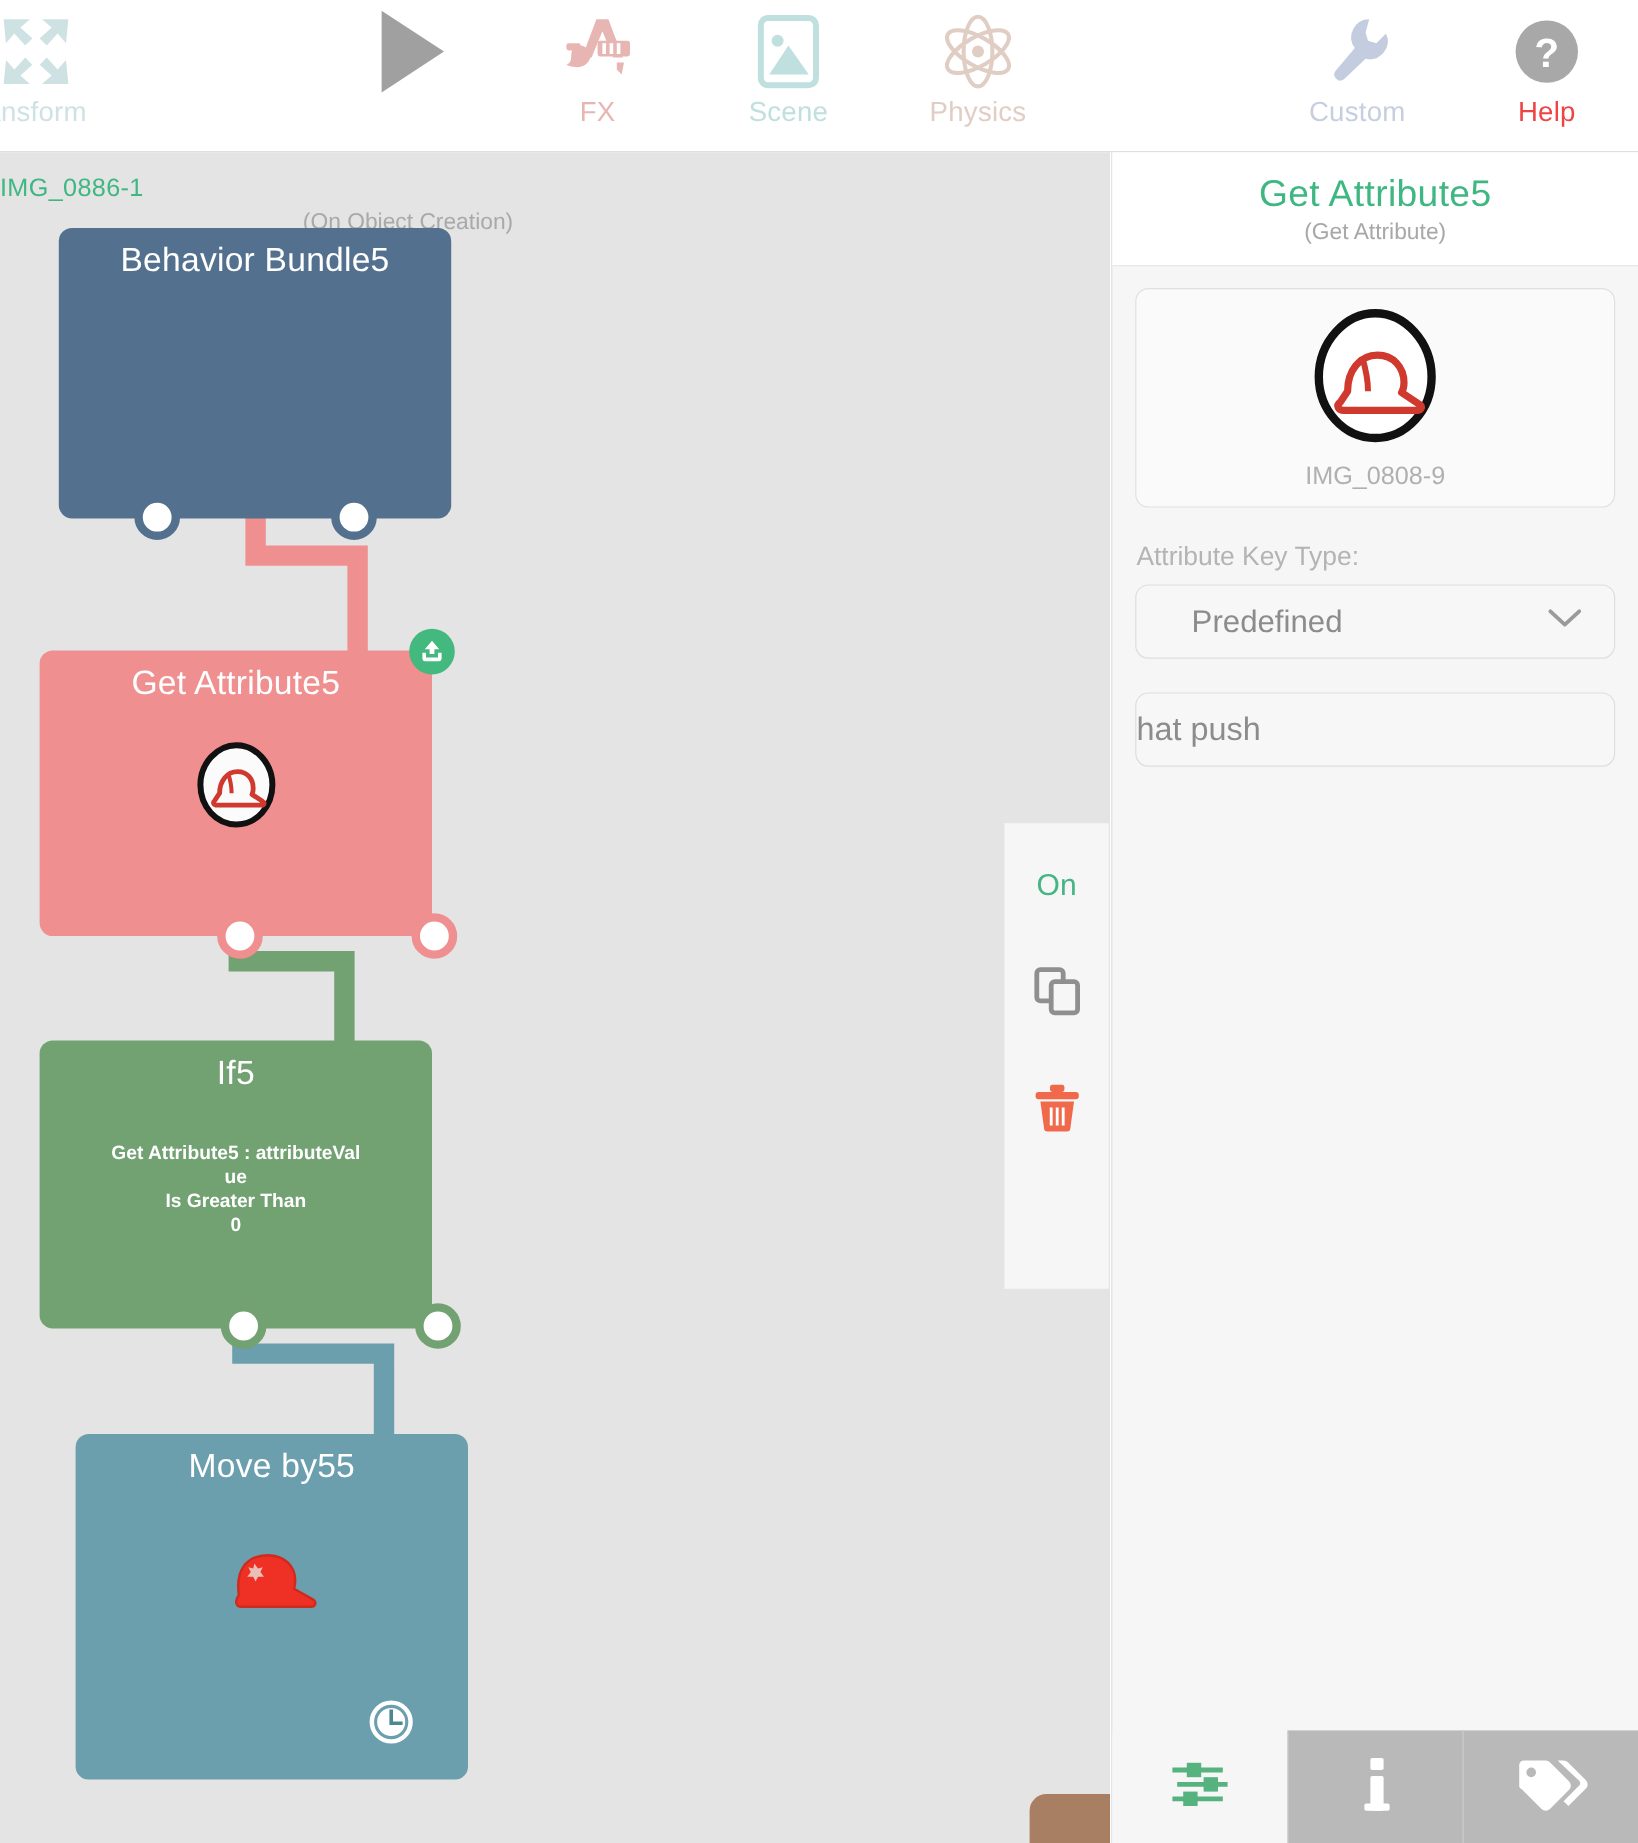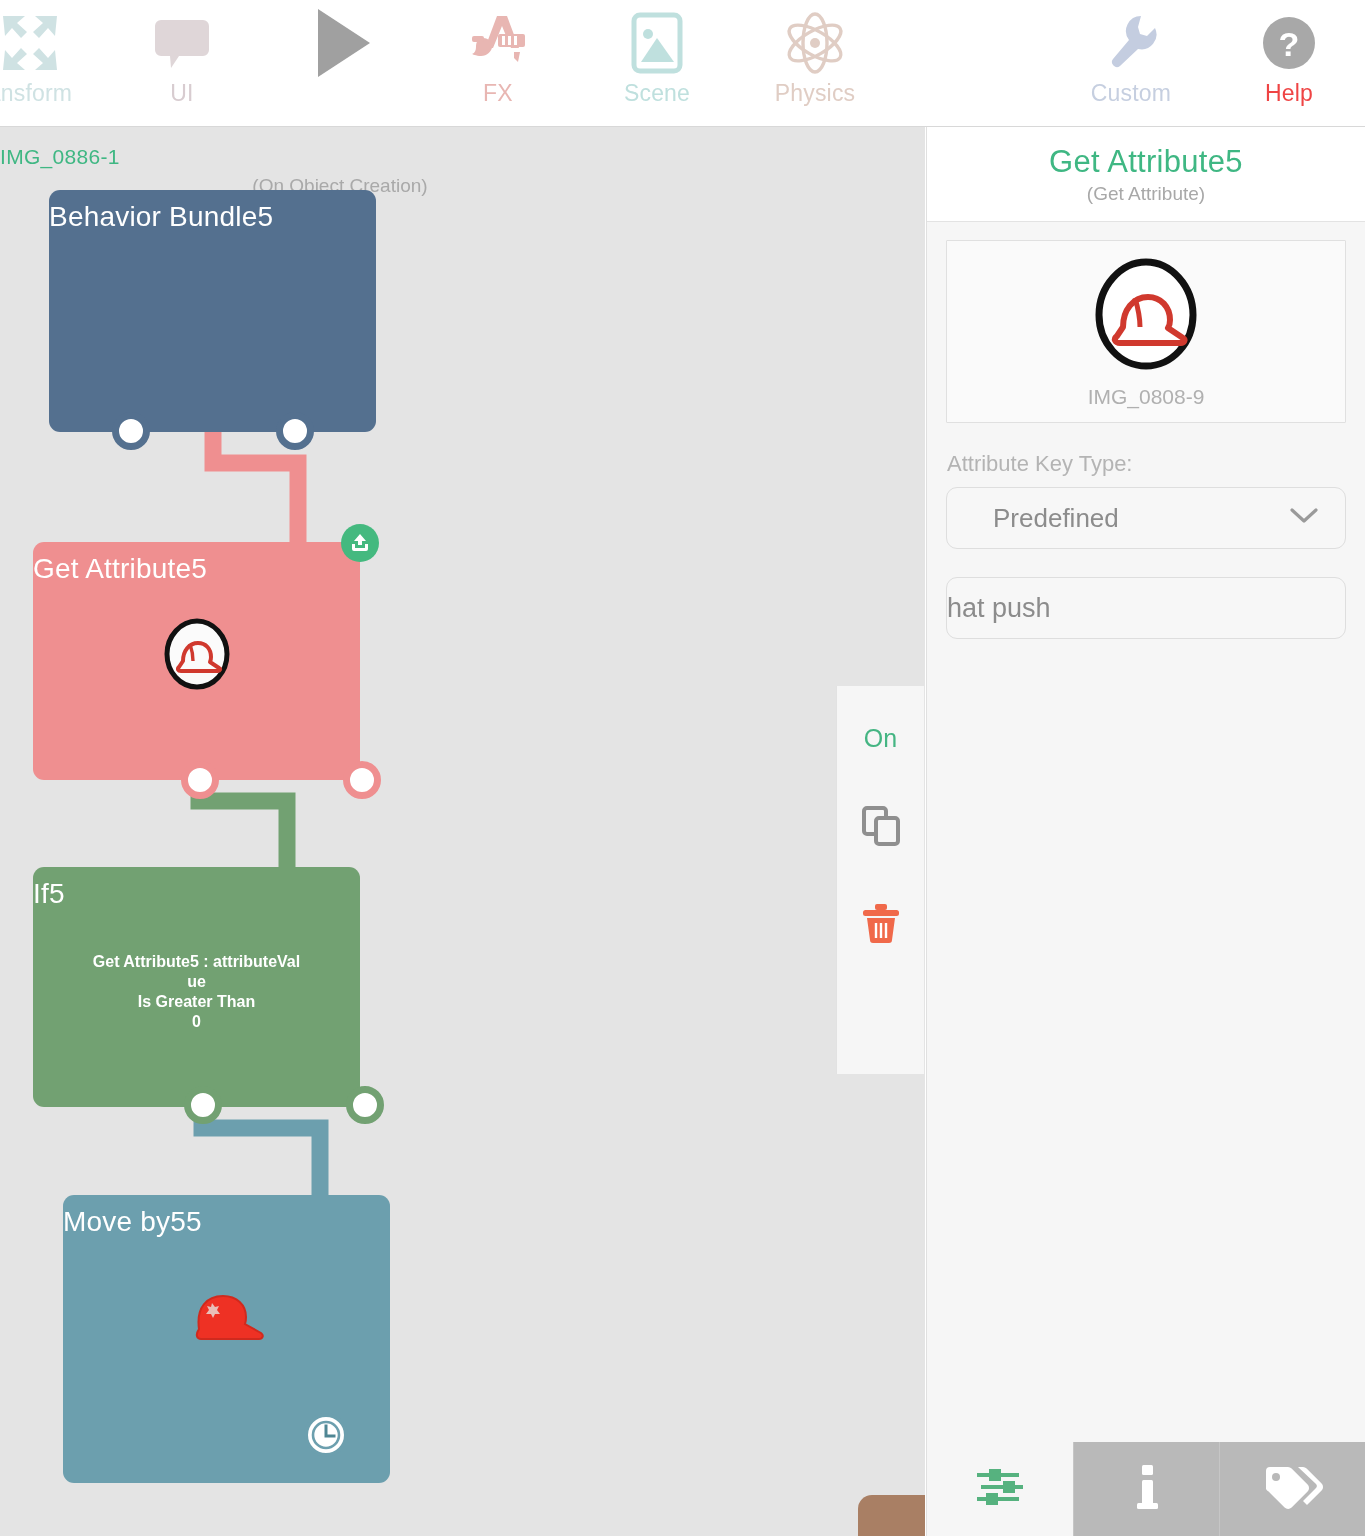--- a/index.html
+++ b/index.html
@@ -49,21 +49,21 @@
     text-align: center; color: #a9a9a9; font-size: 19px;
   }
 
   .node {
     position: absolute;
     border-radius: 11px;
     color: #ffffff;
   }
   .node-title {
     position: absolute; left: 0; right: 0; top: 11px;
-    font-size: 28px; color: #ffffff;
+    text-align: center; font-size: 28px; color: #ffffff;
     letter-spacing: .2px;
   }
   .node-body {
     position: absolute; left: 6px; right: 6px; top: 82px;
     text-align: center; font-size: 16px; font-weight: bold;
     color: #ffffff; line-height: 1.25;
   }
   .port {
     position: absolute;
     width: 38px; height: 38px; border-radius: 50%;
@@ -121,21 +121,21 @@
     height: 95px; background: #ffffff;
     border-bottom: 1px solid #e3e3e3;
     display: flex; flex-direction: column;
     align-items: center; justify-content: center;
   }
   .panel-title { font-size: 31px; color: #3fb783; letter-spacing: .3px; }
   .panel-sub { font-size: 19px; color: #a8a8a8; margin-top: 3px; }
 
   .obj-card {
     margin: 18px 19px 0 19px; height: 183px;
-    background: #fafafa; border: 1px solid #e0e0e0; border-radius: 1px;
+    background: #fafafa; border: 1px solid #e0e0e0; border-radius: 11px;
     display: flex; flex-direction: column;
     align-items: center; justify-content: center;
   }
   .obj-card-label { font-size: 21px; color: #b0b0b0; margin-top: 8px; }
 
   .field-label {
     margin: 28px 0 10px 20px; font-size: 22px; color: #b4b4b4;
   }
   .select-box, .value-box {
     margin: 0 19px; height: 62px;
@@ -172,28 +172,20 @@
             <path d="M4 4h22l-8 7 10 9-6 6-9-10-7 8z"></path>
             <path d="M58 4H36l8 7-10 9 6 6 9-10 7 8z"></path>
             <path d="M4 58h22l-8-7 10-9-6-6-9 10-7-8z"></path>
             <path d="M58 58H36l8-7-10-9 6-6 9 10 7-8z"></path>
           </g>
         </svg>
       </div>
       <div class="tb-label" style="color:#cfe2e3">ansform</div>
     </div>
 
-    <div class="tb-item" style="left:103px">
-      <div class="tb-ico">
-        <svg width="58" height="58" viewBox="0 0 58 58">
-          <path d="M8 6h42a6 6 0 0 1 6 6v24a6 6 0 0 1-6 6H26l-8 12-1-12H8a6 6 0 0 1-6-6V12a6 6 0 0 1 6-6z" fill="#dfd6d8"></path>
-        </svg>
-      </div>
-      <div class="tb-label" style="color:#d8ccd0">UI</div>
-    </div>
 
     <div class="tb-item" style="left:261px">
       <div class="tb-ico">
         <svg width="72" height="76" viewBox="0 0 72 76">
           <path d="M14 4 L66 38 L14 72 Z" fill="#a0a0a0"></path>
         </svg>
       </div>
       <div class="tb-label"></div>
     </div>
 

